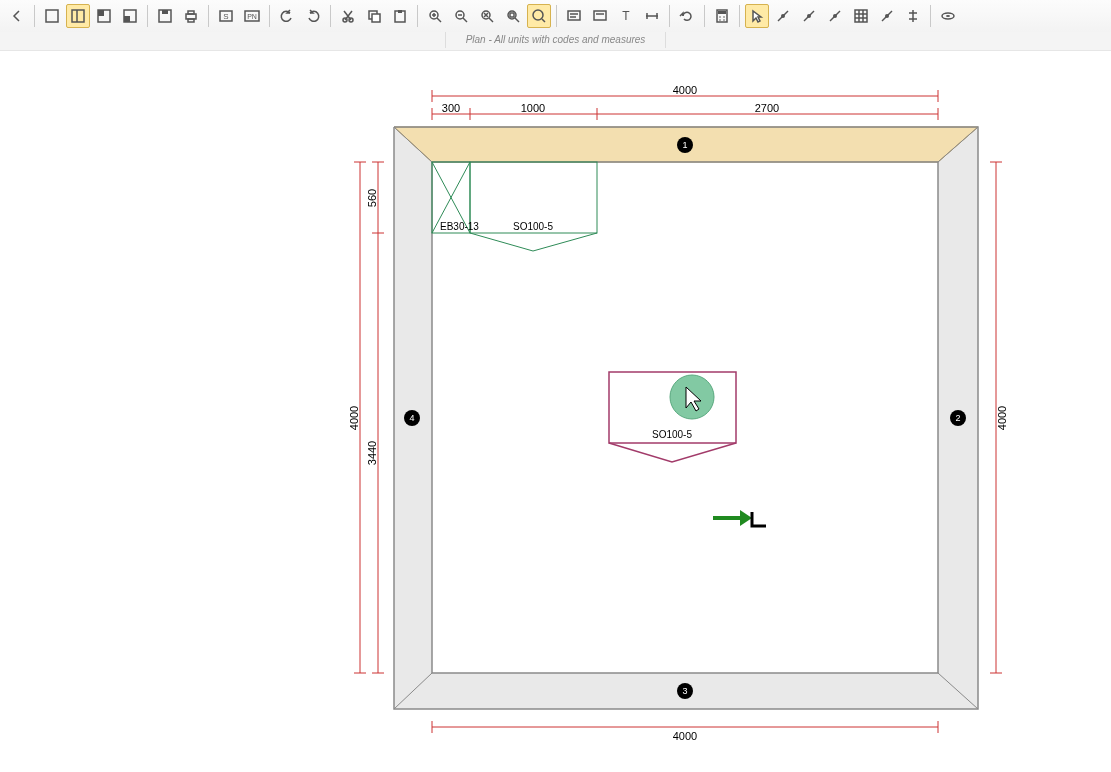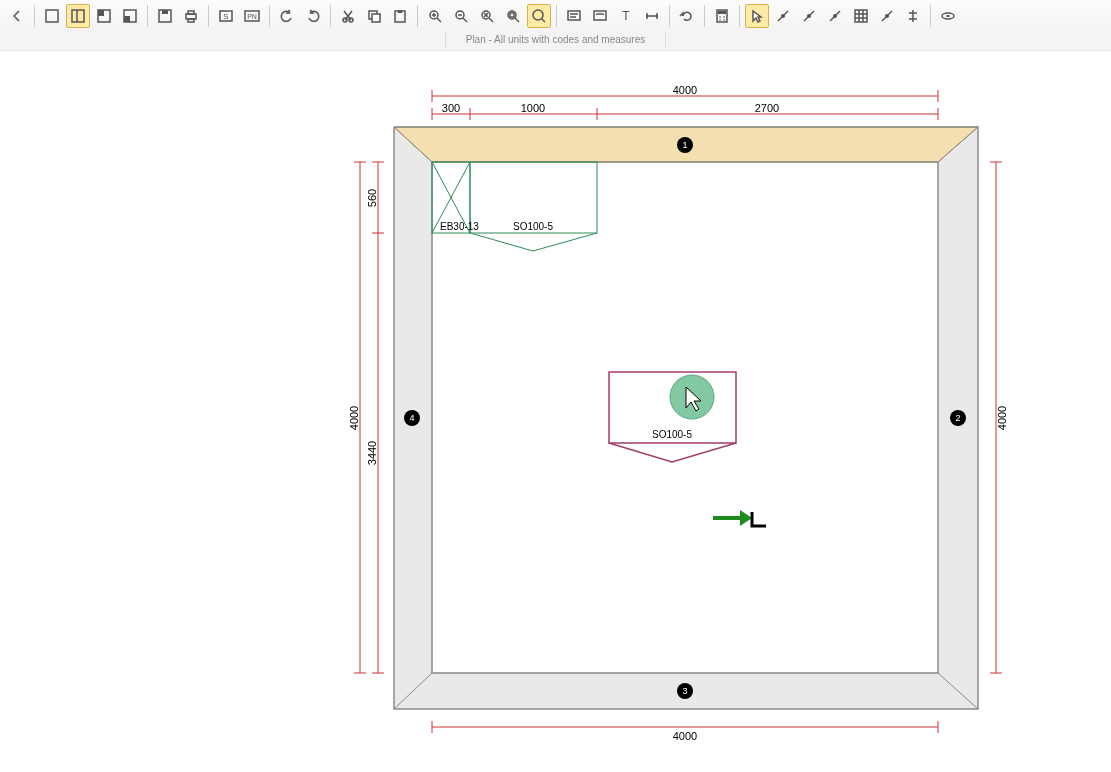--- a/index.html
+++ b/index.html
@@ -47,20 +47,21 @@
   .tabbar {
     position: absolute;
     top: 32px; left: 0; right: 0;
     height: 18px;
     background: #f4f4f4;
     border-bottom: 1px solid #e6e6e6;
     text-align: center;
     font-size: 10px;
     color: #888;
     line-height: 16px;
+    font-style: italic;
   }
   .tabbar .tab {
     display: inline-block;
     padding: 0 20px;
     border-left: 1px solid #ddd;
     border-right: 1px solid #ddd;
   }
   .canvas {
     position: absolute;
     top: 52px; left: 0; right: 0; bottom: 0;

